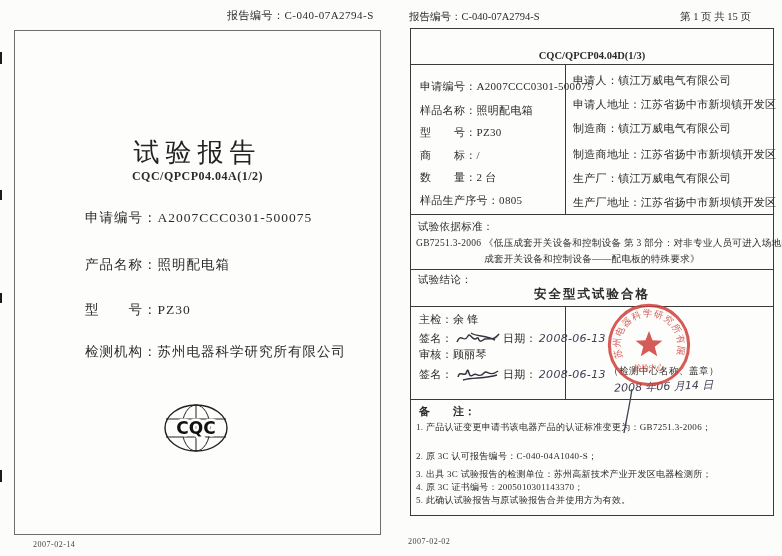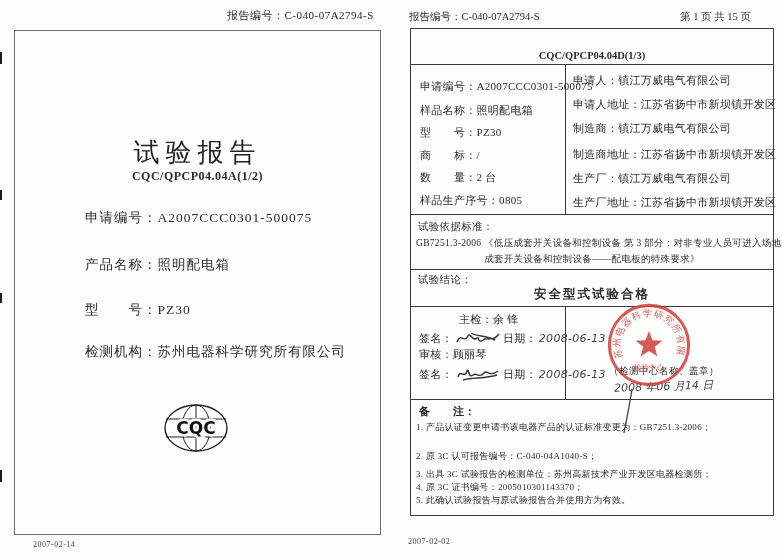--- a/index.html
+++ b/index.html
@@ -126,21 +126,21 @@
     <div class="cellline" style="left:162px;top:166px;"><span>生产厂地址：</span><span>江苏省扬中市新坝镇开发区</span></div>
 
 
     <div class="cellline" style="left:7px;top:191px;font-size:10.5px;">试验依据标准：</div>
     <div class="cellline small" style="left:5px;top:208px;">GB7251.3-2006 《低压成套开关设备和控制设备 第 3 部分：对非专业人员可进入场地的低压</div>
     <div class="cellline small" style="left:0;top:224px;width:100%;text-align:center;">成套开关设备和控制设备——配电板的特殊要求》</div>
 
     <div class="cellline" style="left:7px;top:244px;font-size:10.5px;">试验结论：</div>
     <div class="conclusion" style="top:257px;">安全型式试验合格</div>
 
-    <div class="cellline" style="left:8px;top:283px;margin-left:40px;">
+    <div class="cellline" style="left:8px;top:283px;">
       <span>主检：</span><span>余  锋</span>
     </div>
     <div class="cellline sigline" style="left:8px;top:300px;">
       <span>签名：</span>
       <svg width="46" height="18" viewBox="0 0 46 18">
         <path d="M2,13 C6,3 9,15 13,7 C15,3 18,13 22,9 C24,7 23,15 28,11 C33,7 37,14 44,5 M16,4 C22,8 30,6 40,11" stroke="#33343f" stroke-width="1.5" fill="none"></path>
       </svg>
       <span>日期：</span>
       <span class="handwrite">2008-06-13</span>
     </div>

